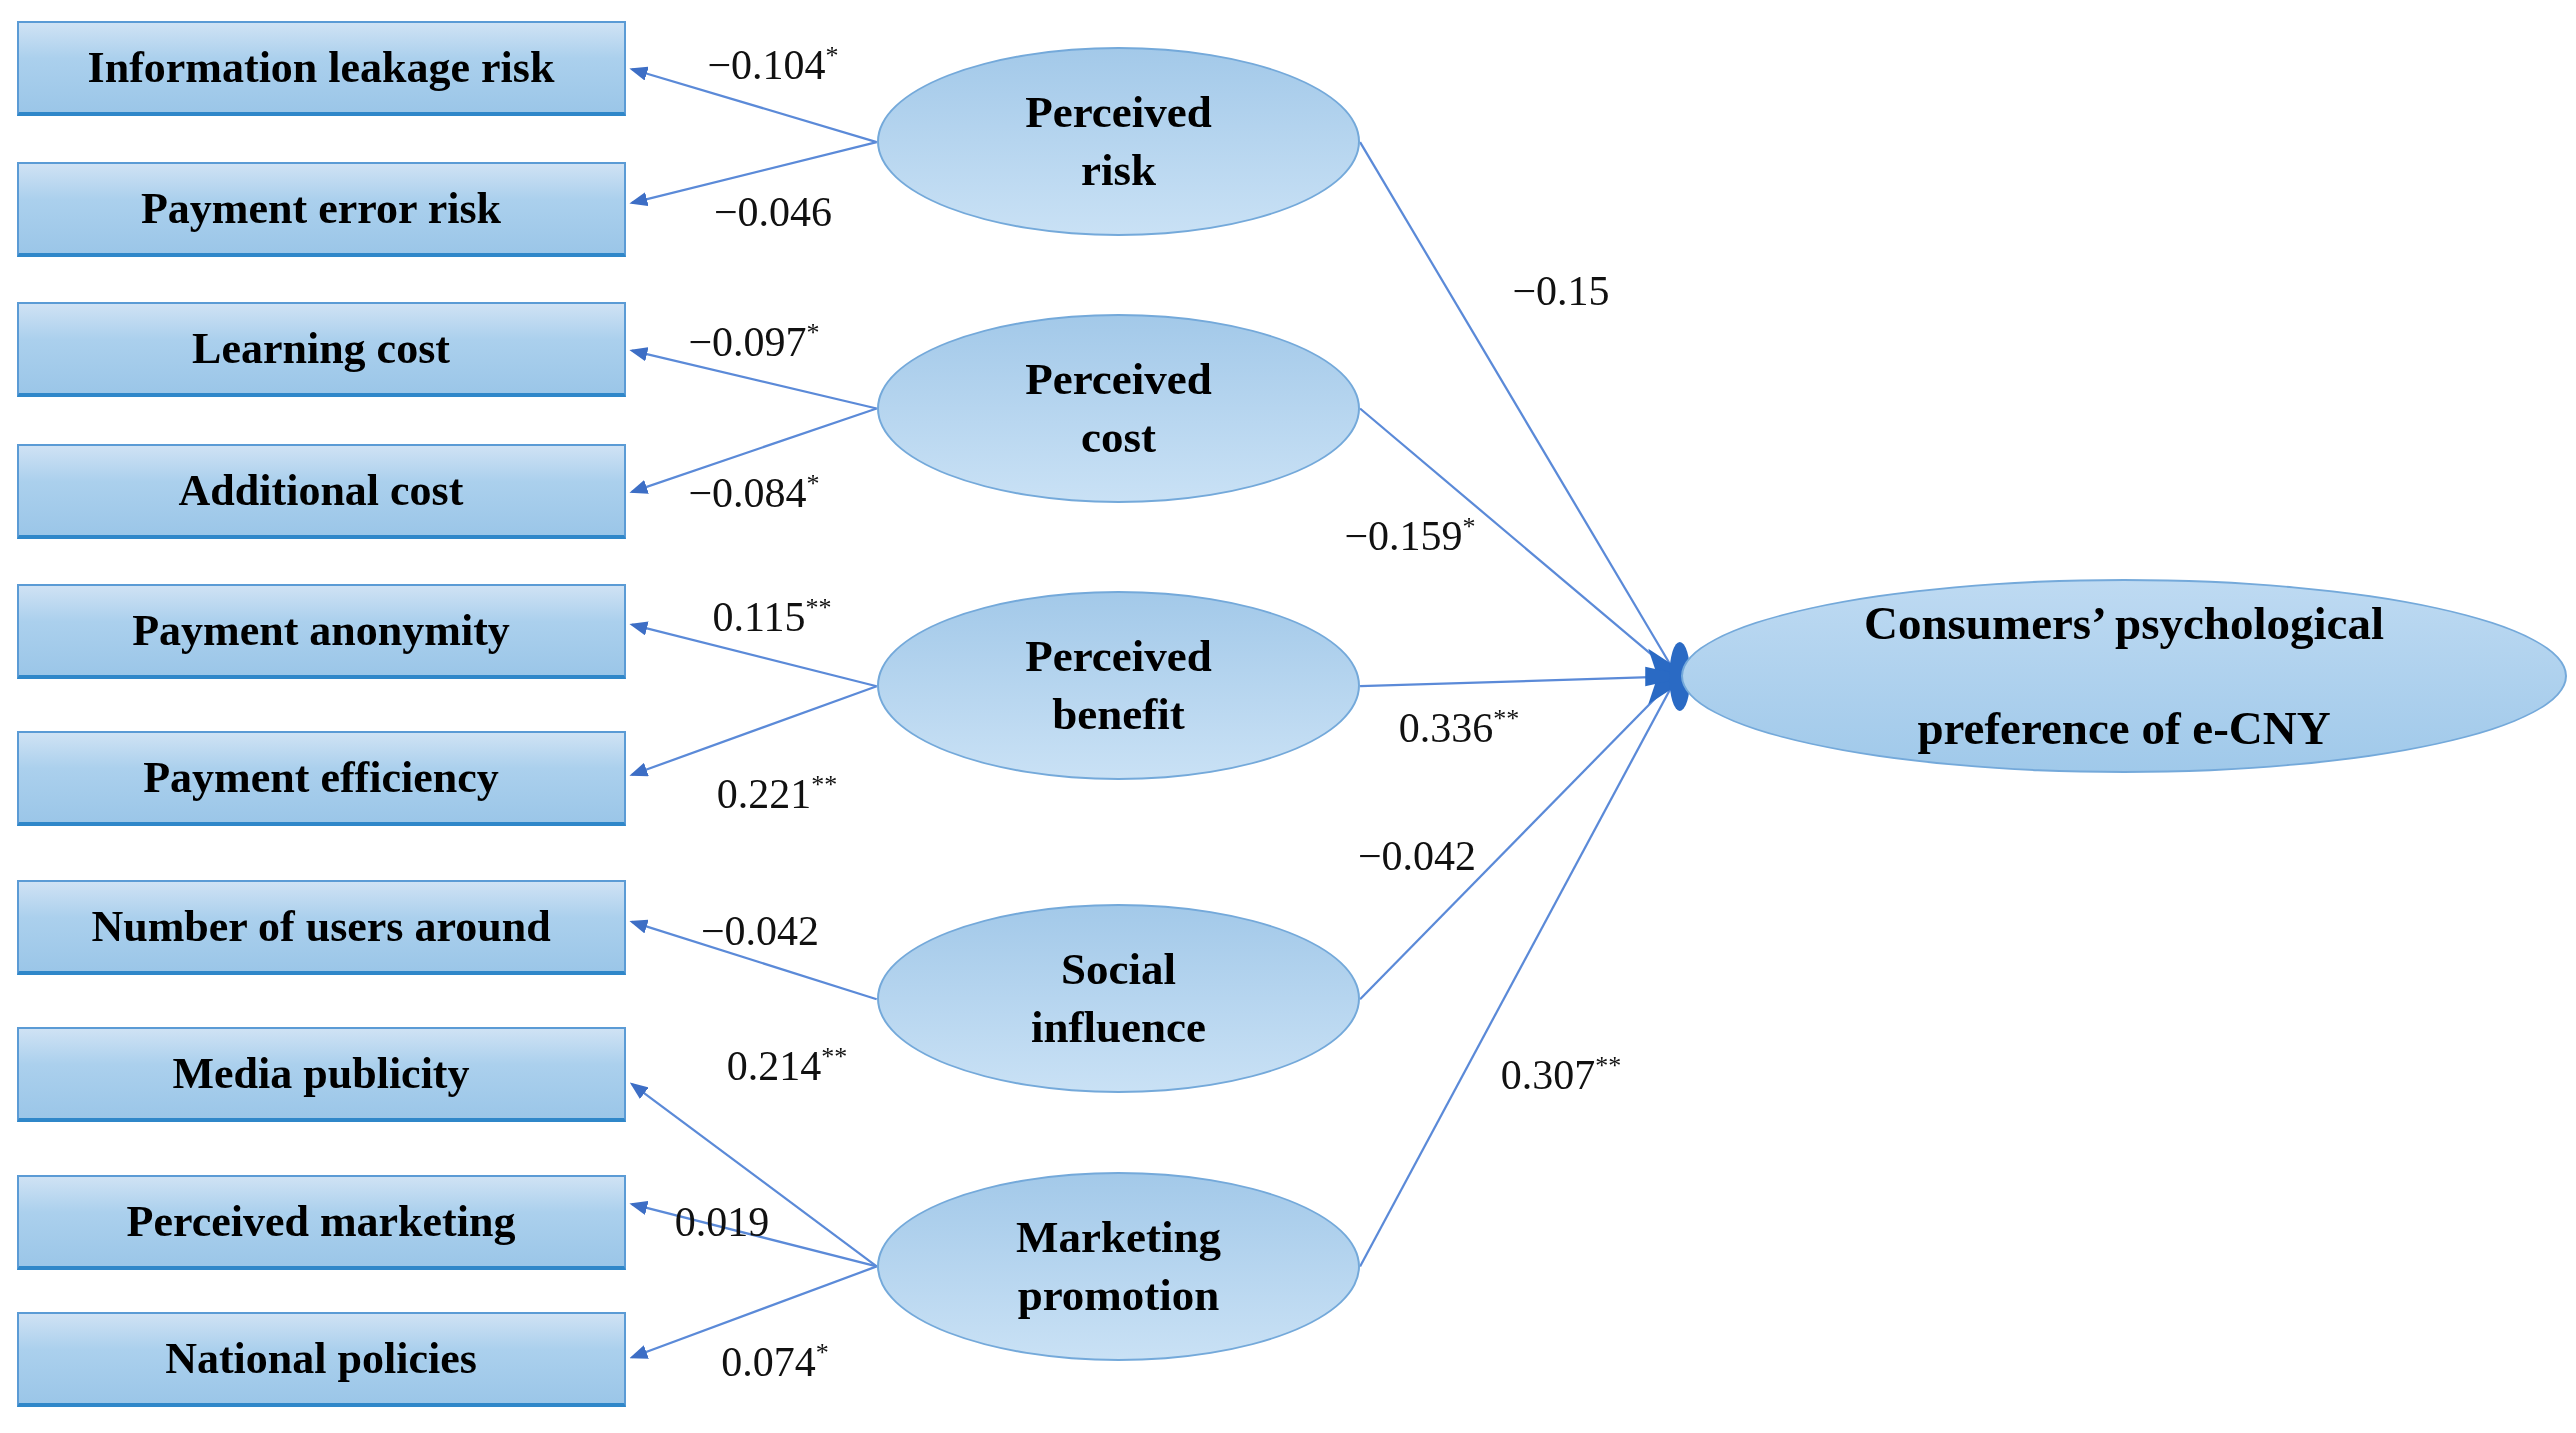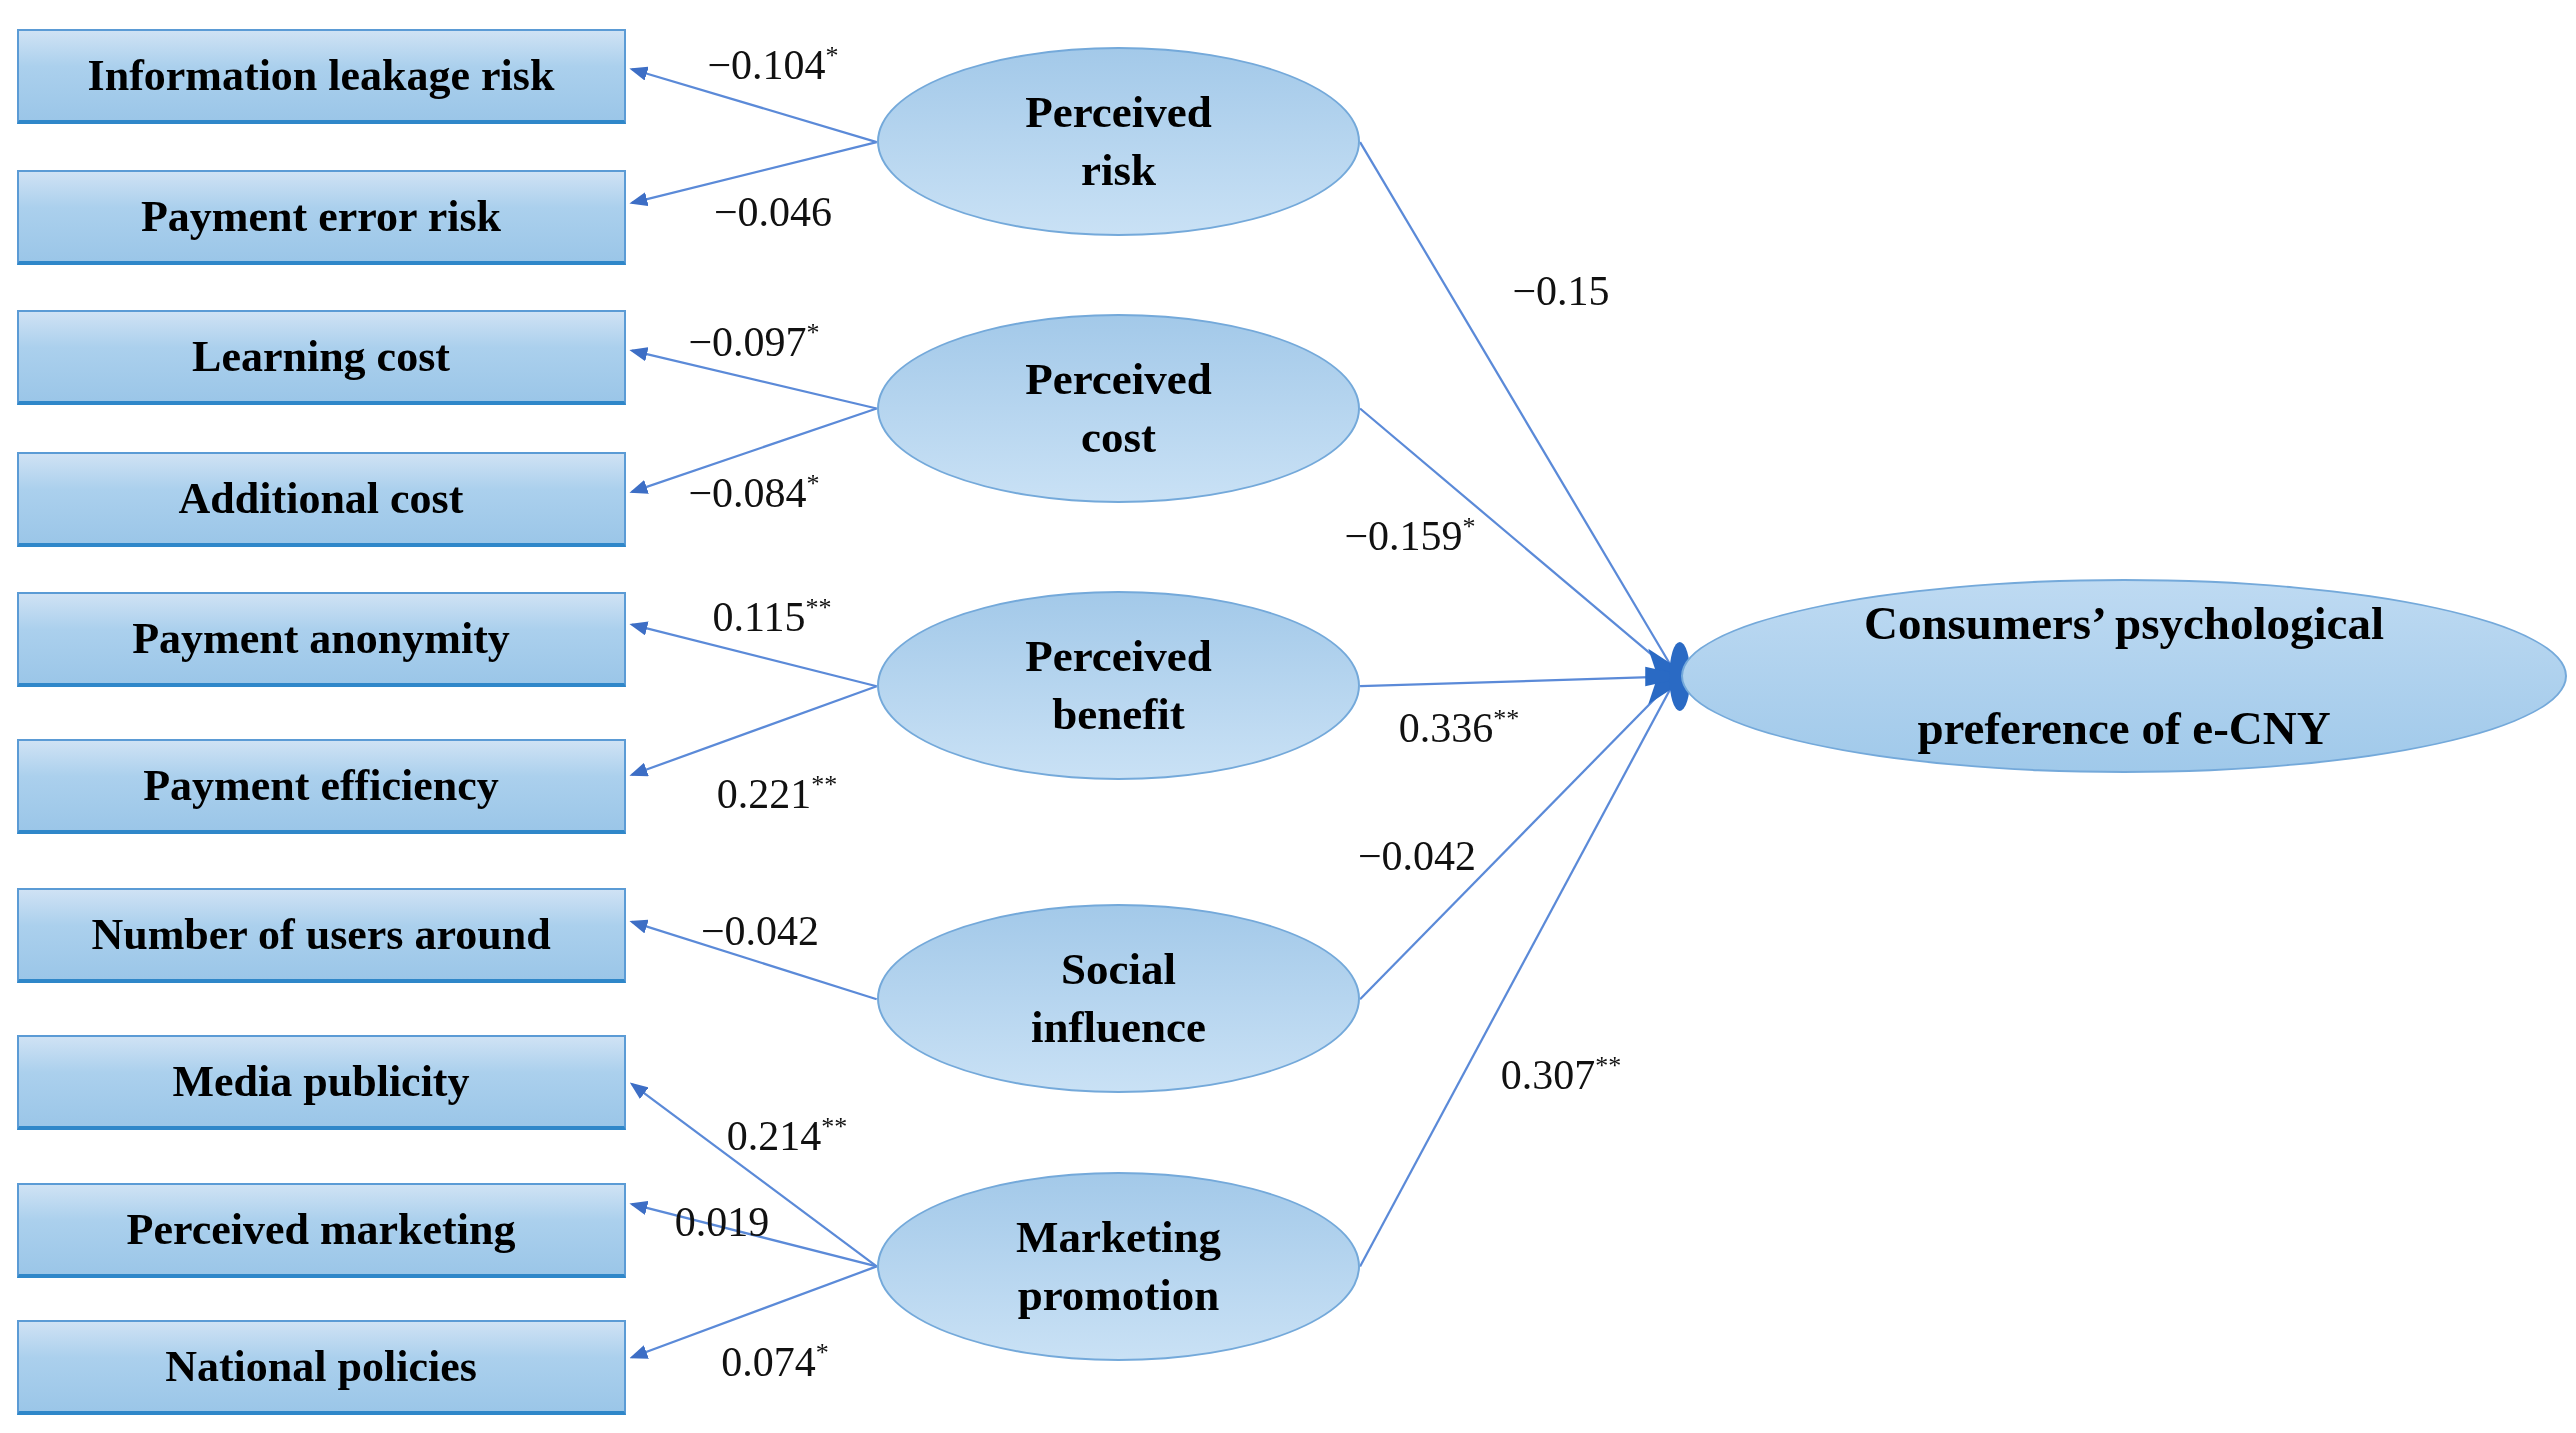--- a/index.html
+++ b/index.html
@@ -28,21 +28,21 @@
   }
   #edges{position:absolute;left:0;top:0;}
   .rect-node{
     position:absolute;
     left:16.5px;width:609px;height:95px;
     box-sizing:border-box;
     background:linear-gradient(180deg,var(--node-fill-top) 0%,var(--node-fill-mid) 40%,var(--node-fill-bottom) 100%);
     border:2.3px solid var(--node-border);
     border-bottom:4.5px solid var(--node-border-bottom);
     display:flex;align-items:center;justify-content:center;
-    font-weight:bold;font-size:44px;white-space:nowrap;margin-top:8px;
+    font-weight:bold;font-size:44px;white-space:nowrap;
   }
   .ellipse{
     position:absolute;
     box-sizing:border-box;
     border-radius:50%;
     border:2.3px solid var(--ellipse-border);
     display:flex;flex-direction:column;align-items:center;justify-content:center;
     font-weight:bold;text-align:center;
   }
   .latent{
@@ -157,21 +157,21 @@
     <span class="lbl">preference of e-CNY</span>
   </div>
 
   <div class="coef" style="left:773px;top:65px"><span>−0.104</span><sup>*</sup></div>
   <div class="coef" style="left:773px;top:212px"><span>−0.046</span><sup></sup></div>
   <div class="coef" style="left:754px;top:342px"><span>−0.097</span><sup>*</sup></div>
   <div class="coef" style="left:754px;top:493px"><span>−0.084</span><sup>*</sup></div>
   <div class="coef" style="left:772px;top:617px"><span>0.115</span><sup>**</sup></div>
   <div class="coef" style="left:777px;top:794px"><span>0.221</span><sup>**</sup></div>
   <div class="coef" style="left:760px;top:931px"><span>−0.042</span><sup></sup></div>
-  <div class="coef" style="left:787px;top:1136px"><span>0.214</span><sup>**</sup></div>
+  <div class="coef" style="left:787px;top:1066px"><span>0.214</span><sup>**</sup></div>
   <div class="coef" style="left:722px;top:1222px"><span>0.019</span><sup></sup></div>
   <div class="coef" style="left:775px;top:1362px"><span>0.074</span><sup>*</sup></div>
 
   <div class="coef" style="left:1561px;top:291px"><span>−0.15</span><sup></sup></div>
   <div class="coef" style="left:1410px;top:536px"><span>−0.159</span><sup>*</sup></div>
   <div class="coef" style="left:1459px;top:728px"><span>0.336</span><sup>**</sup></div>
   <div class="coef" style="left:1417px;top:856px"><span>−0.042</span><sup></sup></div>
   <div class="coef" style="left:1561px;top:1075px"><span>0.307</span><sup>**</sup></div>
 
 </div>

